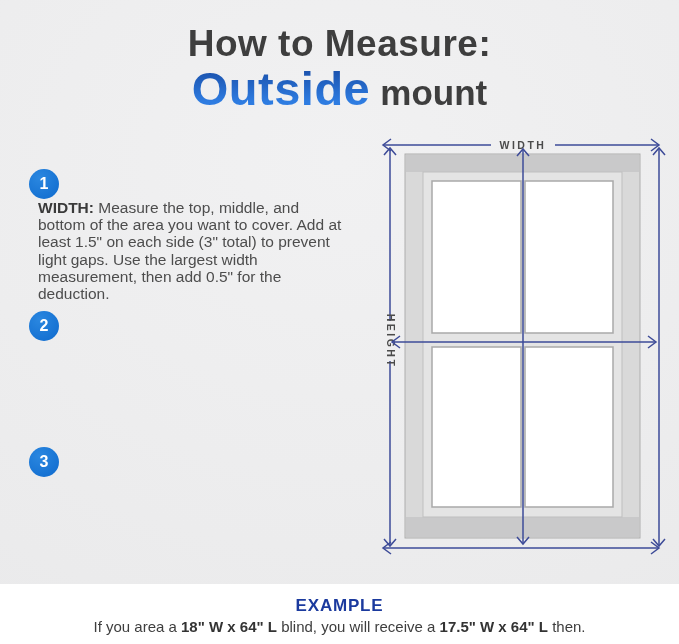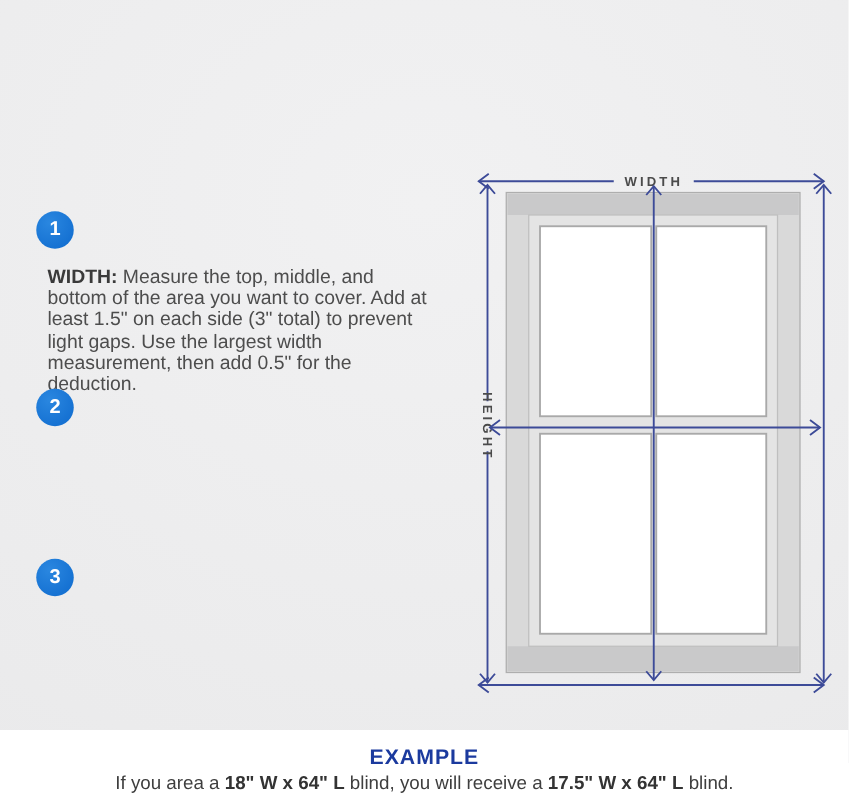--- a/index.html
+++ b/index.html
@@ -30,21 +30,21 @@
   .step-2 { top:311px; }
   .step-3 { top:447px; }
   .badge {
     width:30px; height:30px; border-radius:50%;
     background:radial-gradient(circle at 35% 30%, #2a87e0 0%, #1571d2 75%);
     color:#ffffff; font-size:16px; font-weight:700;
     display:flex; align-items:center; justify-content:center;
     margin-left:1px;
   }
   .step-text {
-    margin-top:14px; padding-left:10px;
+    margin-top:0; padding-left:10px;
     font-size:15.5px; line-height:17.2px; color:#4d4d4d;
   }
   .step-text strong { font-weight:700; color:#3a3a3a; }
   .step-body { white-space:pre-line; }
 
   
   .diagram { position:absolute; left:375px; top:125px; width:304px; height:470px;font-weight:bold; }
   .diagram svg { display:block; width:304px; height:470px; }
   .meas-line { stroke:#3d4b98; stroke-width:1.5; fill:none; }
   .meas-label { font-size:10.5px; letter-spacing:2.5px; fill:#4b4b4b; }
@@ -59,20 +59,24 @@
     color:#1b3a9e; letter-spacing:0.8px;
   }
   .example-sentence { margin-top:2px; font-size:15px; color:#3e3e3e; }
   .example-sentence b { font-weight:700; color:#333333; }
 </style>
 </head>
 <body>
 
 <div class="canvas">
 
+  <div class="title-block">
+    <div class="title-line1">How to Measure:</div>
+    <div class="title-line2"><span class="title-highlight">Outside</span><span class="title-suffix">mount</span></div>
+  </div>
 
   <div class="step step-1">
     <div class="badge">1</div>
     <div class="step-text">
       <strong>WIDTH:</strong>
       <span class="step-body">Measure the top, middle, and
 bottom of the area you want to cover. Add at
 least 1.5" on each side (3" total) to prevent
 light gaps. Use the largest width
 measurement, then add 0.5" for the
@@ -140,16 +144,16 @@
         <path class="meas-line" d="M17,217 L281,217"></path>
         <path class="meas-line" d="M25,211 L17,217 L25,223"></path>
         <path class="meas-line" d="M273,211 L281,217 L273,223"></path>
       </g>
 
     </svg>
   </div>
 
   <div class="example-band">
     <div class="example-heading">EXAMPLE</div>
-    <div class="example-sentence"><span>If you area a </span><b>18" W x 64" L</b><span> blind, you will receive a </span><b>17.5" W x 64" L</b><span> blind.</span></div>
+    <div class="example-sentence"><span>If you area a </span><b>18" W x 64" L</b><span> blind, you will receive a </span><b>17.5" W x 64" L</b><span> then.</span></div>
   </div>
 
 </div>
 
 </body></html>

